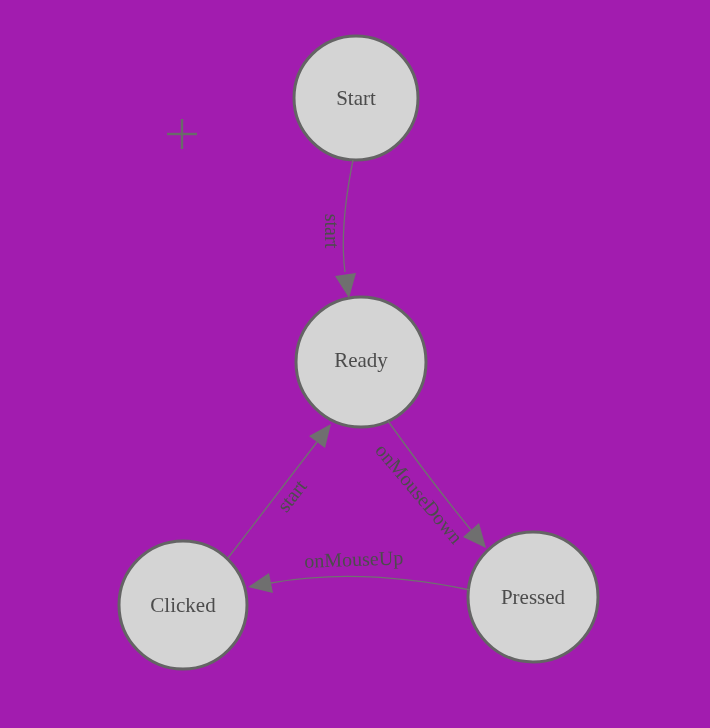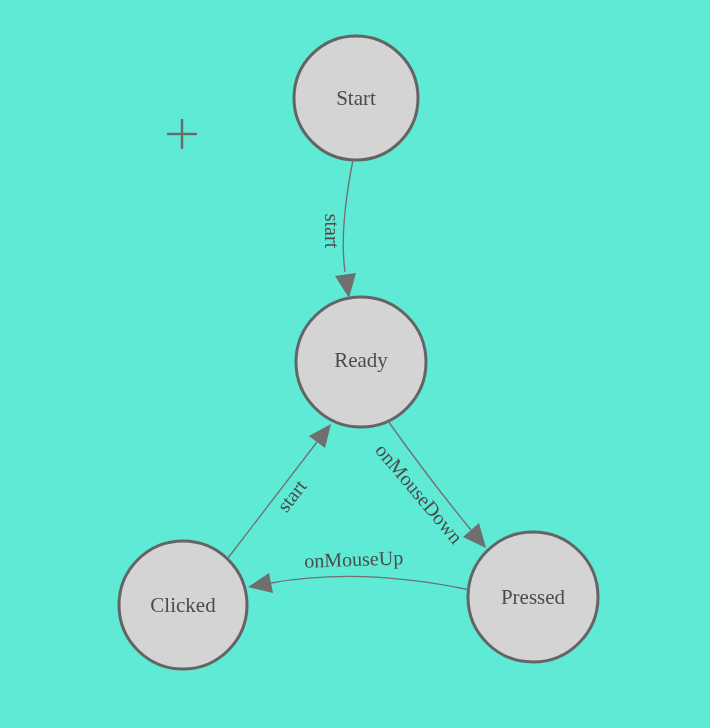--- a/index.html
+++ b/index.html
@@ -7,21 +7,21 @@
     padding: 0;
     background: #ffffff;
     width: 710px;
     height: 728px;
     overflow: hidden;
   }
   .canvas-wrap {
     position: relative;
     width: 710px;
     height: 728px;
-    background: #5eead4;
+    background: #a21caf;
   }
   svg { display: block; }
   text {
     font-family: "Liberation Serif", "DejaVu Serif", serif;
     user-select: none;
   }
   .node-label { font-size: 21px; }
   .edge-label { font-size: 20px; }
   .node-circle { stroke-width: 3; }
   .edge-path { fill: none; stroke-width: 1.3; }

